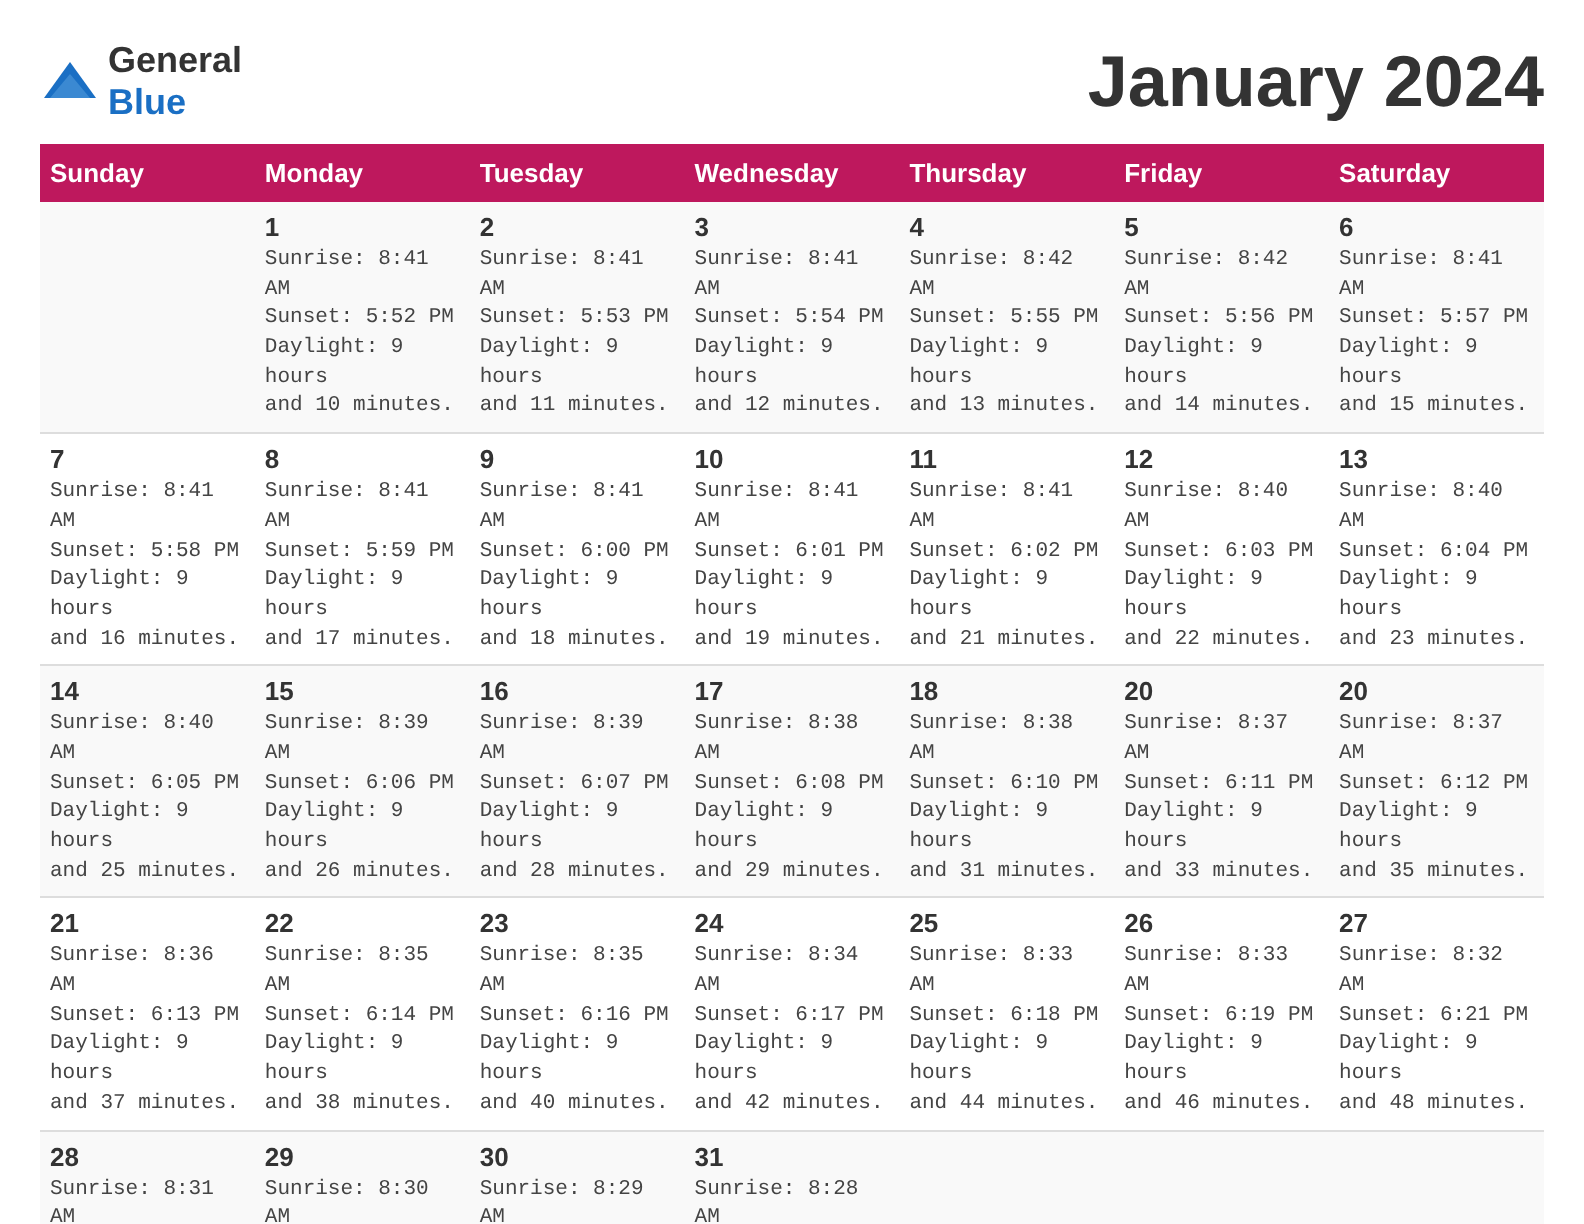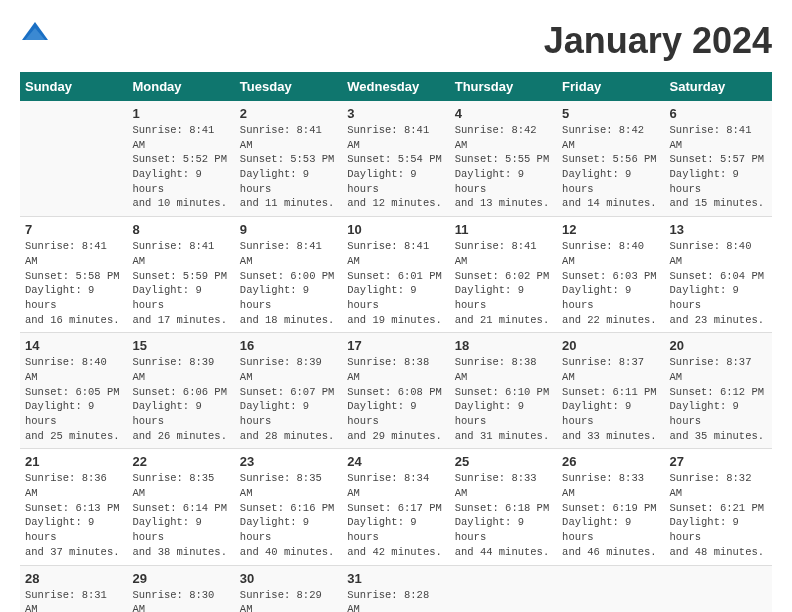--- a/index.html
+++ b/index.html
@@ -46,21 +46,21 @@
     .location-subtitle {
       font-size: 16px;
       color: #555;
     }
     table {
       width: 100%;
       border-collapse: collapse;
       font-size: 11px;
     }
     thead tr {
-      background-color: #0f766e;
+      background-color: #be185d;
       color: #fff;
     }
     thead th {
       padding: 7px 5px;
       text-align: left;
       font-size: 13px;
       font-weight: bold;
     }
     tbody tr {
       border-bottom: 1px solid #ddd;
@@ -95,20 +95,24 @@
   </style>
 </head>
 <body>
 
 <div class="header-area">
   <div class="logo">
     <svg class="logo-icon" viewBox="0 0 30 24" xmlns="http://www.w3.org/2000/svg">
       <polygon points="15,2 28,20 2,20" fill="#1a6fc4"></polygon>
       <polygon points="15,8 25,20 5,20" fill="#5ba3e0" opacity="0.5"></polygon>
     </svg>
+    <div>
+      <span class="logo-text-general">General</span><br>
+      <span class="logo-text-blue">Blue</span>
+    </div>
   </div>
   <div class="title-area">
     <div class="month-title">January 2024</div>
   </div>
 </div>
 
 <table>
   <thead>
     <tr>
     <th>Sunday</th>

